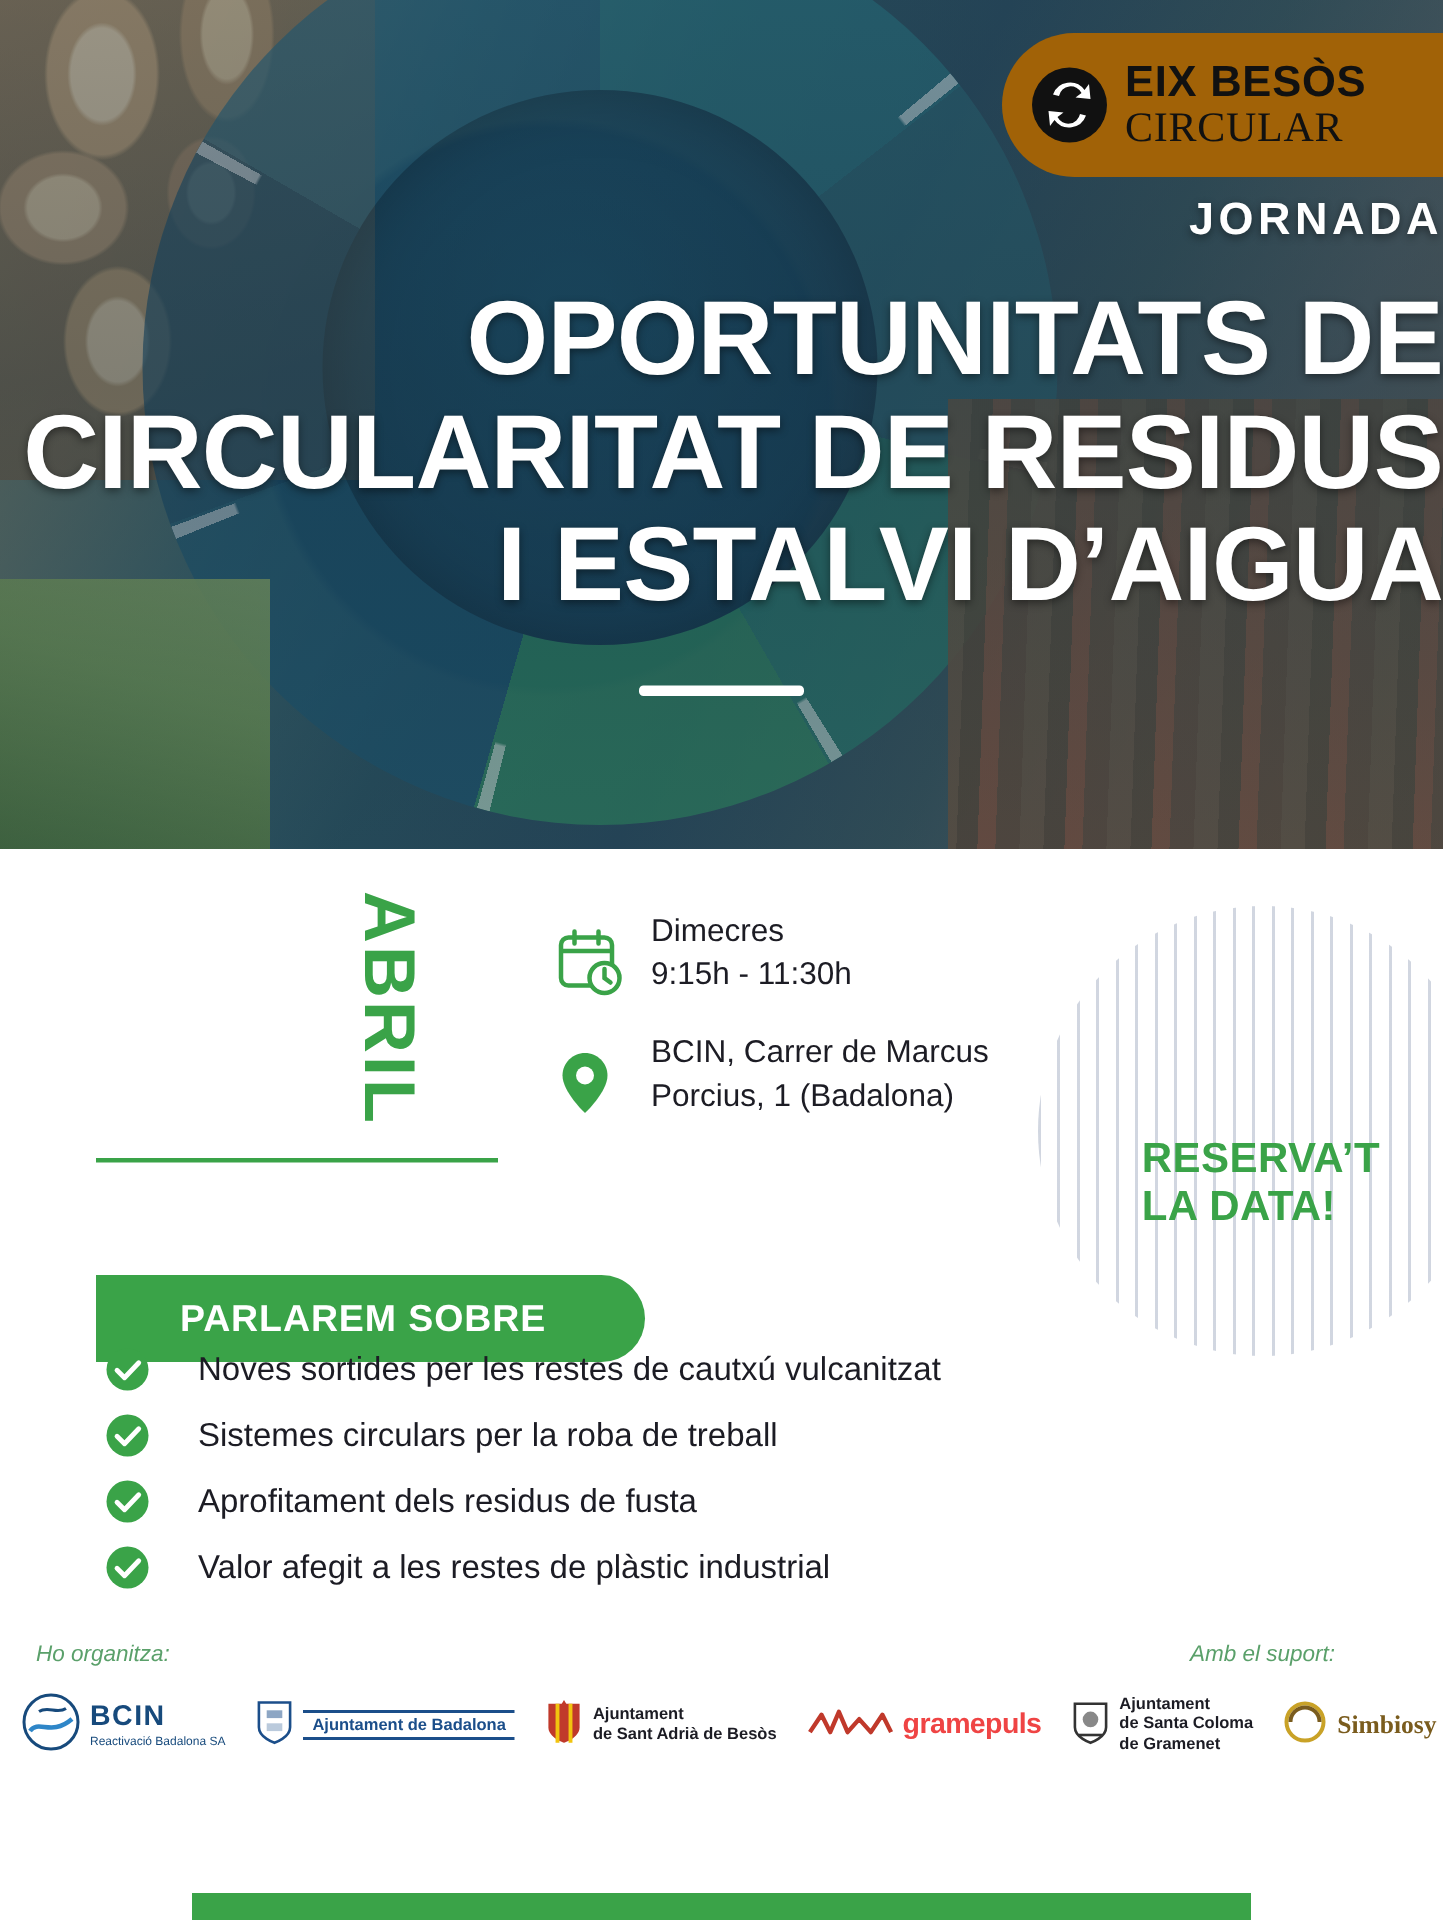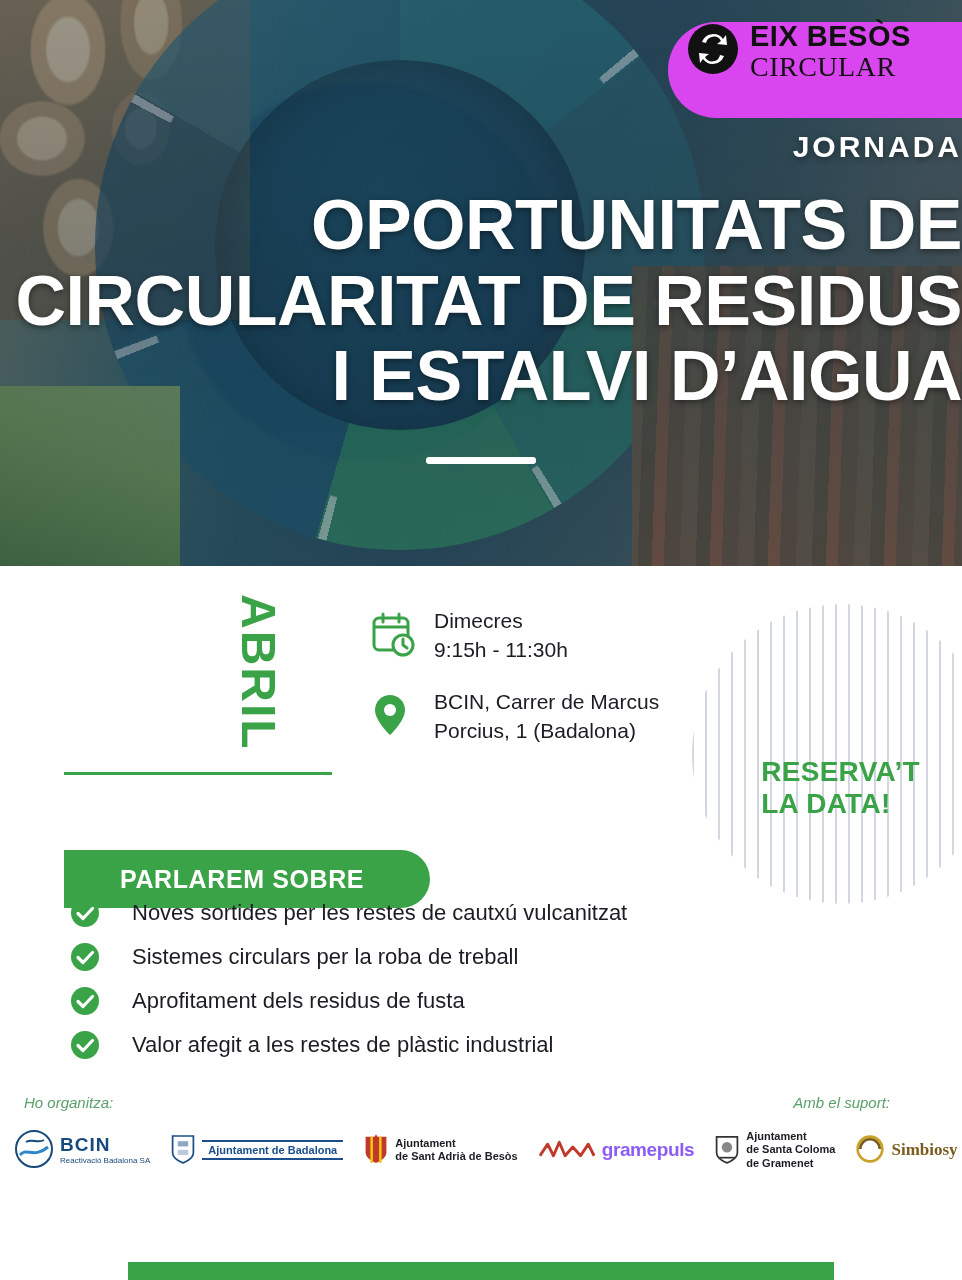--- a/index.html
+++ b/index.html
@@ -105,23 +105,24 @@
   }
   .hero-scrim {
     position: absolute; inset: 0;
     background: linear-gradient(180deg, rgba(20,40,55,.30) 0%, rgba(20,40,55,.42) 45%, rgba(20,40,55,.30) 100%);
   }
 
   .logo-badge {
     position: absolute;
     right: 0; top: 22px;
     width: 294px; height: 96px;
-    background: #d946ef;
+    background: #a16207;
     border-radius: 48px 0 0 48px;
     display: flex;
+    align-items: center;
     gap: 10px;
     padding-left: 18px;
     box-sizing: border-box;
   }
   .logo-mark {
     width: 54px; height: 54px;
     flex: 0 0 auto;
   }
   .logo-words { line-height: 1; }
   .logo-line1 {
@@ -216,21 +217,21 @@
     background: #3aa348;
   }
 
   .meta {
     position: absolute;
     left: 372px; top: 40px;
     width: 380px;
   }
   .meta-row {
     display: flex;
-    align-items: center;
+    align-items: flex-end;
     gap: 18px;
     margin-bottom: 22px;
   }
   .meta-icon { flex: 0 0 auto; width: 44px; height: 46px; }
   .meta-text {
     font-size: 21px;
     color: #1c1c24;
     line-height: 1.38;
     padding-top: 1px;
   }
@@ -325,21 +326,21 @@
   .logo-item .crest { flex: 0 0 auto; }
   .sep-bar { width: 1px; height: 26px; background: #d2d2d2; }
 
   .bcin-name { font-size: 19px; font-weight: bold; color: #174a7c; letter-spacing: 1px; }
   .bcin-sub { font-size: 8px; color: #174a7c; }
   .badalona-bar {
     font-size: 11px; color: #1b4e8a; font-weight: bold;
     border-top: 2px solid #1b4e8a; border-bottom: 2px solid #1b4e8a;
     padding: 2px 6px;
   }
-  .gramepuls { font-size: 19px; font-weight: bold; color: #8b5cf6; letter-spacing: -.4px; }
+  .gramepuls { font-size: 19px; font-weight: bold; color: #ef4444; letter-spacing: -.4px; }
   .simbiosy { font-size: 17px; font-weight: bold; color: #7a5c1e; font-family: "Liberation Serif", serif; }
   .sa-text { font-size: 11px; color: #1c1c24; font-weight: bold; line-height: 1.2; }
 
   .green-bar {
     position: absolute;
     left: 128px; top: 1262px;
     width: 706px; height: 18px;
     background: #3aa348;
   }
 </style>

